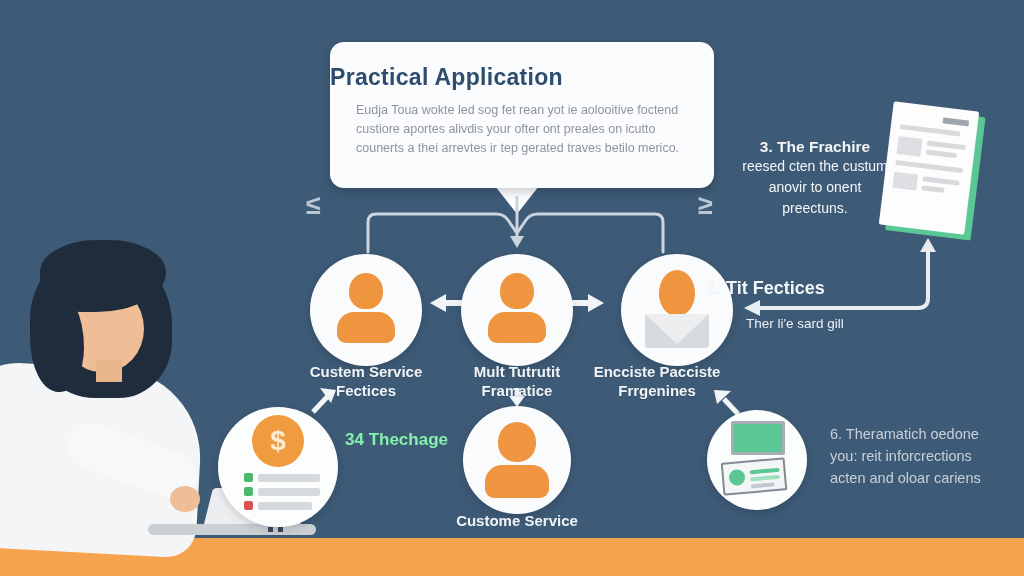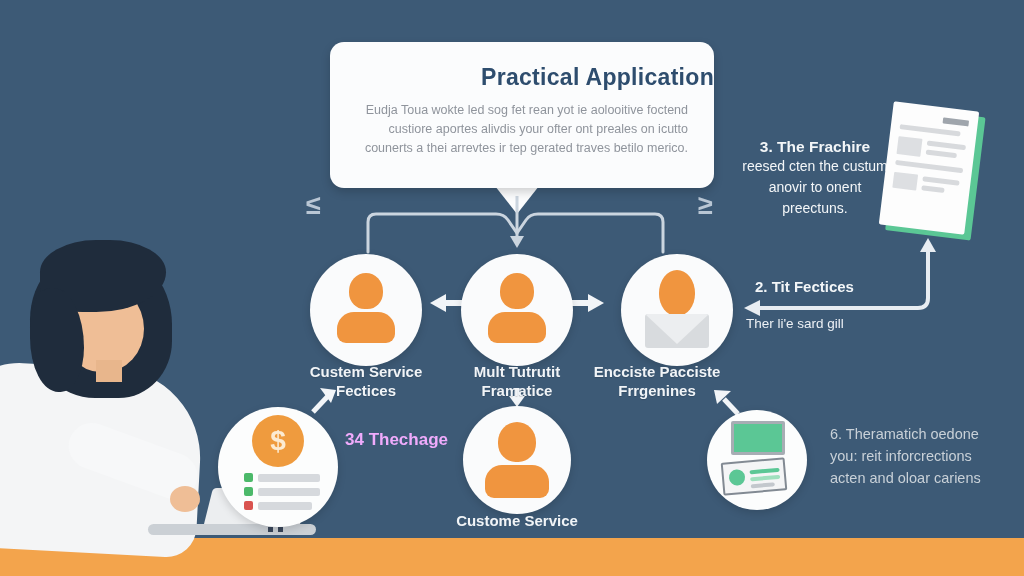--- a/index.html
+++ b/index.html
@@ -8,21 +8,21 @@
     background:#3D5A76;
     font-family:"Liberation Sans","DejaVu Sans",sans-serif;
   }
   
   .desk{position:absolute;left:0;top:538px;width:1024px;height:38px;background:#F3A44C;}
 
   
   .bubble{
     position:absolute;left:330px;top:42px;width:384px;height:146px;
     background:#FBFCFD;border-radius:14px;box-shadow:0 4px 10px rgba(0,0,0,.18);
-    text-align:right;z-index:5;
+    text-align:left;z-index:5;
   }
   .bubble-title{margin-top:22px;font-size:23px;font-weight:bold;color:#2E4D6E;letter-spacing:.3px;}
   .bubble-body{margin:10px 26px 0;font-size:12.5px;line-height:1.5;color:#8F949C;}
 
   
   .chev{position:absolute;font-size:27px;font-weight:bold;color:#B9C6D4;z-index:4;}
   .chev.left{left:306px;top:190px;}
   .chev.right{left:698px;top:190px;}
 
   
@@ -43,21 +43,21 @@
   .node-label{position:absolute;width:170px;text-align:center;color:#F1F4F7;
     font-size:15px;font-weight:600;line-height:19px;z-index:4;text-shadow:0 1px 1px rgba(0,0,0,.15);}
   .nl-left{left:281px;top:362px;}
   .nl-mid{left:432px;top:362px;}
   .nl-right{left:572px;top:362px;}
 
   
   .step3{position:absolute;left:742px;top:138px;width:146px;text-align:center;color:#F3F6F8;z-index:4;}
   .step3 .t{font-size:15.5px;font-weight:bold;}
   .step3 .b{font-size:14px;line-height:1.5;}
-  .step2-title{position:absolute;left:755px;top:278px;color:#F3F6F8;font-size:15px;font-weight:bold;z-index:4;}
+  .step2-title{position:absolute;left:706px;top:278px;color:#F3F6F8;font-size:18px;font-weight:bold;z-index:4;}
   .step2-body{position:absolute;left:746px;top:316px;color:#EDF1F5;font-size:13.5px;z-index:4;}
   .step6{position:absolute;left:830px;top:424px;width:162px;color:#C9D1D8;font-size:14.5px;line-height:1.5;z-index:4;}
 
   
   .doc{position:absolute;left:886px;top:106px;width:86px;height:124px;transform:rotate(7deg);z-index:4;}
   .doc-back{position:absolute;left:7px;top:5px;width:86px;height:124px;background:#5BC795;border-radius:2px;}
   .doc-front{position:absolute;left:0;top:0;width:86px;height:124px;background:#FDFDFD;border-radius:2px;
     box-sizing:border-box;padding:10px 9px;}
   .doc-front .bar{height:5px;background:#D8DADD;border-radius:2px;margin-top:6px;}
   .doc-front .dark{width:26px;height:6px;background:#9FA5AC;border-radius:1px;margin-left:auto;margin-top:0;}
@@ -67,21 +67,21 @@
   .doc-col .bar{margin-top:4px;}
 
   
   .money{position:absolute;left:218px;top:407px;width:120px;height:120px;border-radius:50%;
     background:#FCFDFD;z-index:6;box-shadow:0 3px 8px rgba(0,0,0,.15);}
   .coin{position:absolute;left:34px;top:8px;width:52px;height:52px;border-radius:50%;background:#EF9B3E;
     color:#FCEBD2;font-size:28px;font-weight:bold;text-align:center;line-height:52px;}
   .mrow{position:absolute;left:26px;display:flex;align-items:center;gap:5px;}
   .mdot{width:9px;height:9px;border-radius:2px;}
   .mbar{height:8px;background:#D6D9DD;border-radius:2px;}
-  .step34{position:absolute;left:345px;top:430px;width:126px;color:#f0abfc;z-index:4;}
+  .step34{position:absolute;left:345px;top:430px;width:126px;color:#86efac;z-index:4;}
   .step34 .t{font-size:17px;font-weight:bold;margin-bottom:8px;}
   .step34 .b{font-size:14.5px;line-height:1.45;}
 
   
   .cs-circle{position:absolute;left:463px;top:406px;width:108px;height:108px;border-radius:50%;
     background:#FAFBFC;z-index:4;box-shadow:0 3px 8px rgba(0,0,0,.15);}
   .cs-circle .picon-head{width:38px;height:40px;margin-top:16px;}
   .cs-circle .picon-body{width:64px;height:33px;}
   .cs-label{position:absolute;left:432px;top:512px;width:170px;text-align:center;color:#F1F4F7;
     font-size:15px;font-weight:600;z-index:4;}

